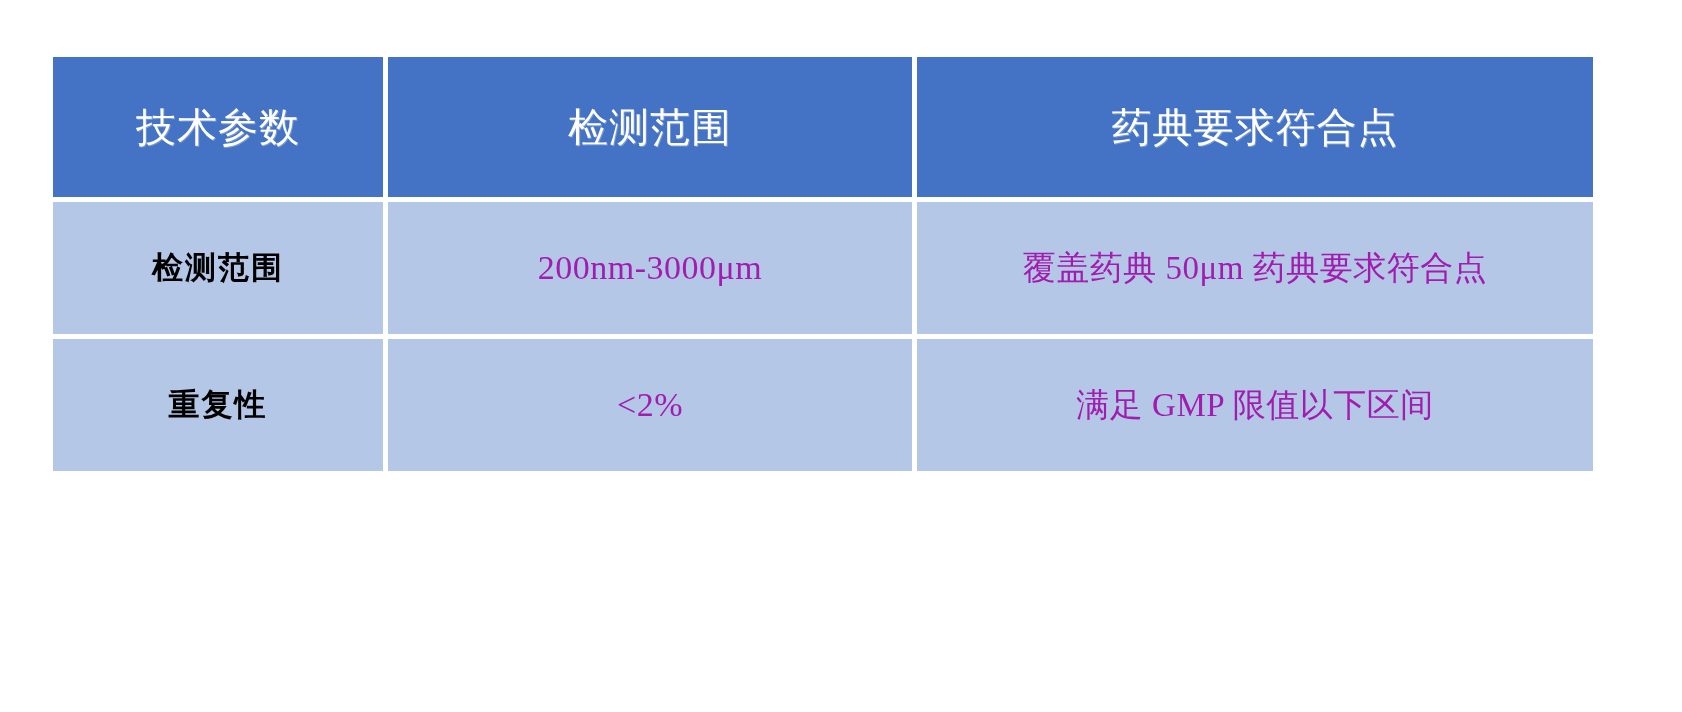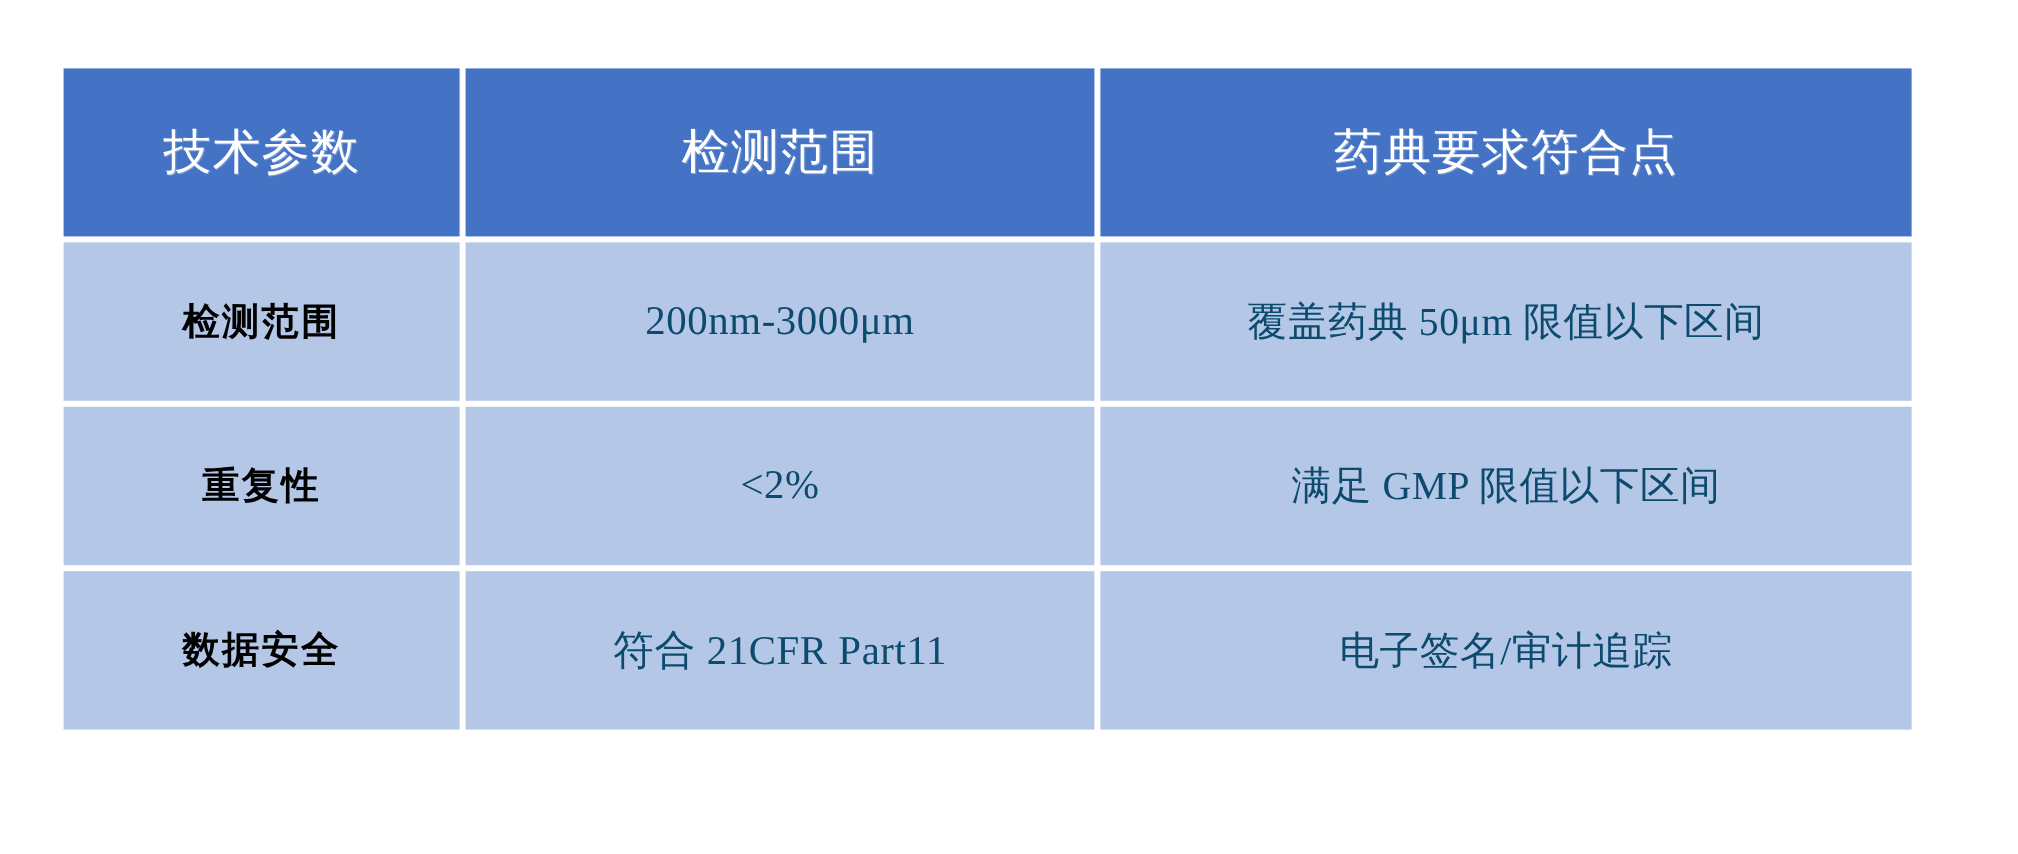--- a/index.html
+++ b/index.html
@@ -74,21 +74,21 @@
     color: #000000;
     letter-spacing: 2px;
   }
 
   
   .cell-metric,
   .cell-compliance {
     font-family: "Liberation Serif", "DejaVu Serif", serif;
     font-weight: 400;
     font-size: 34px;
-    color: #0c4a6e;
+    color: #a21caf;
     letter-spacing: 0.5px;
   }
   .cell-compliance { font-size: 33px; }
 </style>
 </head>
 <body>
 
 <div class="page">
 
   <table class="spec-table">
@@ -104,32 +104,27 @@
         <th>检测范围</th>
         <th>药典要求符合点</th>
       </tr>
     </thead>
 
     <tbody>
 
       <tr class="band-dark">
         <td class="cell-param">检测范围</td>
         <td class="cell-metric">200nm-3000μm</td>
-        <td class="cell-compliance">覆盖药典 50μm 限值以下区间</td>
+        <td class="cell-compliance">覆盖药典 50μm 药典要求符合点</td>
       </tr>
 
 
       <tr class="band-dark">
         <td class="cell-param">重复性</td>
         <td class="cell-metric">&lt;2%</td>
         <td class="cell-compliance">满足 GMP 限值以下区间</td>
       </tr>
 
-      <tr class="band-dark">
-        <td class="cell-param">数据安全</td>
-        <td class="cell-metric">符合 21CFR Part11</td>
-        <td class="cell-compliance">电子签名/审计追踪</td>
-      </tr>
 
     </tbody>
   </table>
 
 </div>
 
 </body></html>

